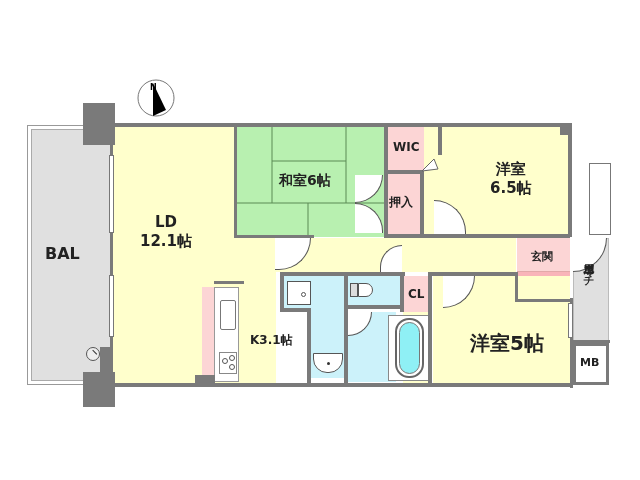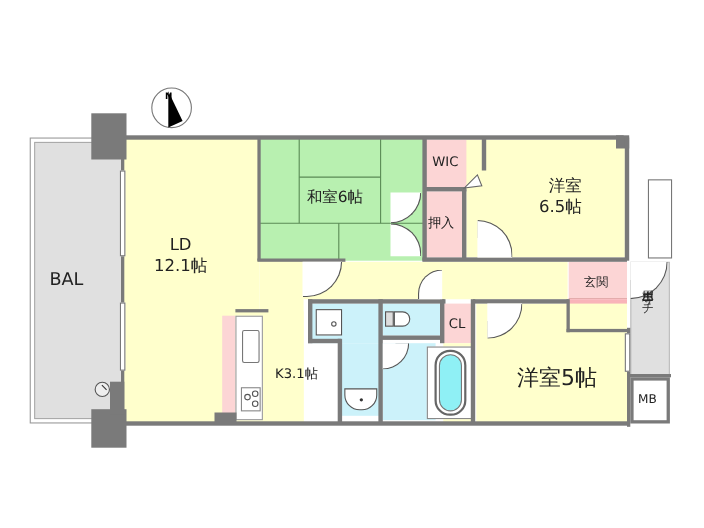--- a/index.html
+++ b/index.html
@@ -1,21 +1,21 @@
 <!DOCTYPE html>
 <html><head>
 <meta charset="utf-8">
 <style>
   html, body { margin: 0; padding: 0; background: #ffffff; }
   body { width: 640px; height: 480px; position: relative; overflow: hidden;
          font-family: "DejaVu Sans", "Liberation Sans", sans-serif; }
   .abs { position: absolute; box-sizing: border-box; }
   .wall { background: #7a7a7a; }
   .room { position: absolute; box-sizing: border-box; }
-  .label { position: absolute; font-weight: normal; color: #222; text-align: center;
+  .label { position: absolute; font-weight: bold; color: #222; text-align: center;
            line-height: 1.25; white-space: nowrap; }
   .door-arc { position: absolute; box-sizing: border-box; background: #ffffff;
               border: 1px solid #555; }
   .win { position: absolute; box-sizing: border-box; background: #fff; border: 1px solid #777; }
   svg { position: absolute; overflow: visible; }
 </style>
 </head>
 <body>
 
 <div class="abs" style="left:137px;left:137px;top:79px;width:38px;height:38px;">
@@ -53,21 +53,21 @@
 </svg>
 <div class="label" style="left:279px;top:172px;font-size:14px;">和室6帖</div>
 
 <div class="room" style="left:387px;top:127px;width:52px;height:43px;background:#fcd5d5;"></div>
 <div class="label" style="left:393px;top:140px;font-size:12px;">WIC</div>
 
 <div class="room" style="left:387px;top:174px;width:34px;height:60px;background:#fcd5d5;"></div>
 <div class="label" style="left:389px;top:195px;font-size:12px;">押入</div>
 
 <div class="room" style="left:424px;top:127px;width:144px;height:107px;background:#ffffcc;"></div>
-<div class="label" style="left:490px;top:160px;font-size:15px;text-align:right;">
+<div class="label" style="left:490px;top:160px;font-size:15px;">
   <div>洋室</div>
   <div>6.5帖</div>
 </div>
 
 <div class="room" style="left:517px;top:238px;width:53px;height:34px;background:#fcd5d5;border-bottom:1px solid #e2a8a8;"></div>
 <div class="label" style="left:531px;top:250px;font-size:11px;">玄関</div>
 <div class="room" style="left:517px;top:272px;width:53px;height:28px;background:#f9b4b9;"></div>
 <div class="label" style="left:533px;top:279px;font-size:12px;">SB</div>
 
 <div class="room" style="left:573px;top:238px;width:36px;height:105px;background:#e0e0e0;border:1px solid #bbb;"></div>

